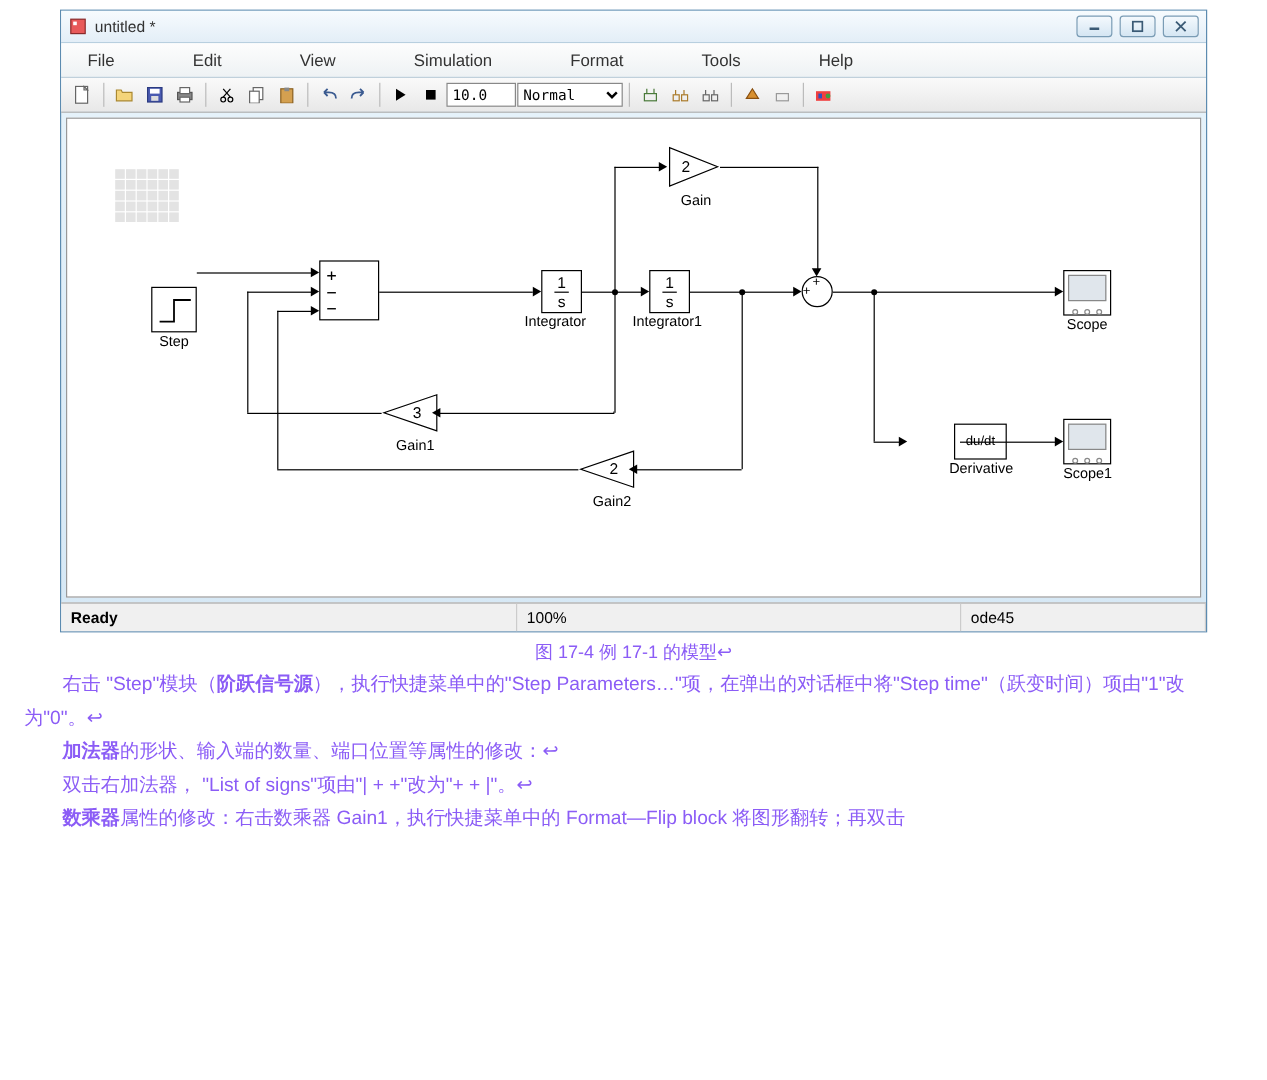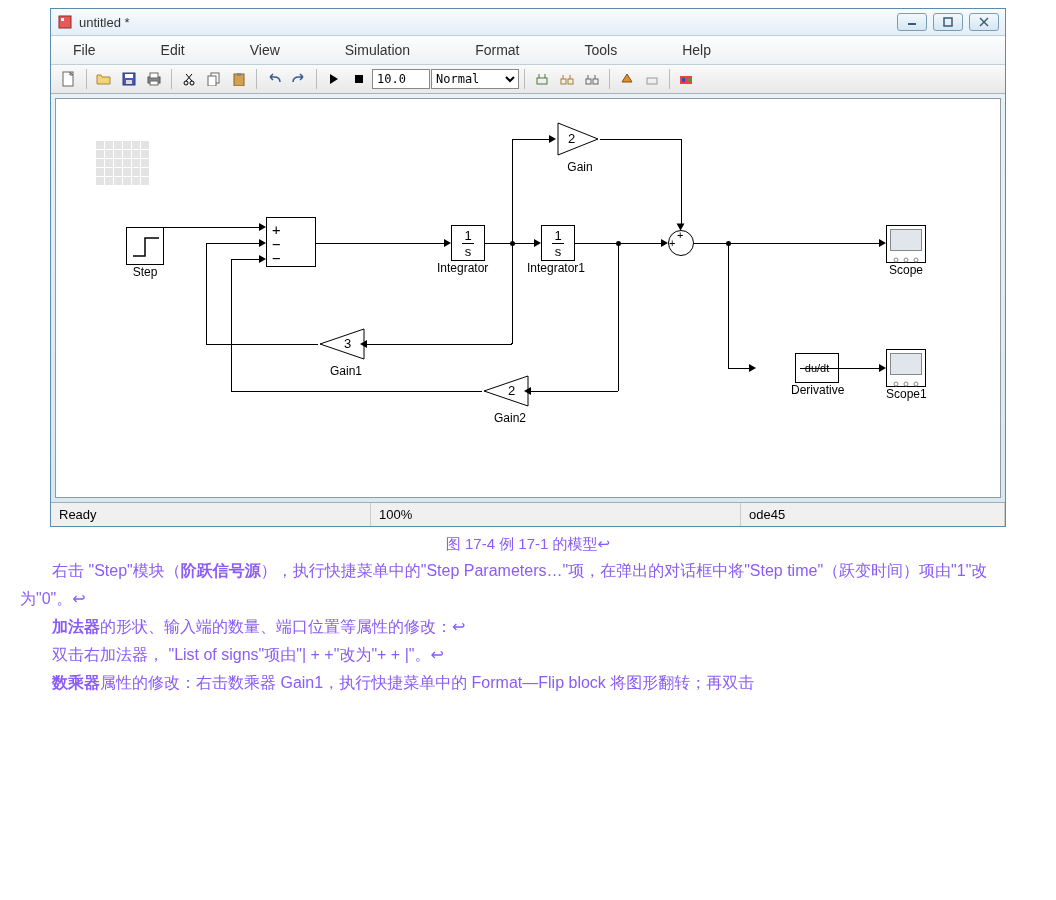--- a/index.html
+++ b/index.html
@@ -15,21 +15,21 @@
 .toolbar { display: flex; align-items: center; padding: 3px 6px; background: linear-gradient(to bottom, #fafafa, #e8e8e8); border-bottom: 1px solid #b0b0b0; gap: 1px; }
 .tb-btn { width: 24px; height: 22px; display: flex; align-items: center; justify-content: center; border: 1px solid transparent; cursor: pointer; font-size: 14px; }
 .tb-sep { width: 1px; height: 20px; background: #bbb; margin: 0 4px; }
 .tb-input { width: 58px; height: 20px; border: 1px solid #888; font-size: 12px; padding: 0 4px; background: #fff; font-family: monospace; }
 .tb-select { width: 88px; height: 20px; border: 1px solid #888; font-size: 12px; background: #fff; font-family: monospace; }
 .canvas { background: #fff; height: 400px; position: relative; margin: 4px; border: 1px solid #999; overflow: hidden; }
 .block { position: absolute; }
 .block-label { font-size: 12px; text-align: center; font-family: Arial, sans-serif; }
 .statusbar { display: flex; background: #f0f0f0; border-top: 1px solid #aaa; }
 .status-cell { padding: 4px 8px; font-size: 13px; border-right: 1px solid #ccc; }
-.status-cell:nth-child(1) { width: 320px; }
+.status-cell:nth-child(1) { width: 380px; font-weight: bold; }
 .status-cell:nth-child(2) { width: 370px; }
 .status-cell:nth-child(3) { flex: 1; }
 .doc-text { margin: 4px 20px 0 20px; font-size: 16px; line-height: 1.75; color: #8b5cf6; }
 .caption { text-align: center; font-size: 15px; margin-top: 4px; }
 .para { text-indent: 2em; }
 
 
 .step-box { width: 38px; height: 38px; border: 1px solid #000; background: #fff; position: relative; }
 .sum-box { width: 50px; height: 50px; border: 1px solid #000; background: #fff; position: relative; font-size: 16px; }
 .sum-sign { position: absolute; font-size: 14px; font-family: monospace; }
@@ -232,21 +232,21 @@
         <div></div>
         <div></div>
       <div></div>
         <div></div>
         <div></div>
         <div></div>
         <div></div>
         <div></div>
     </div>
 
-    <div class="block" style="left:70px; top:128px;">
+    <div class="block" style="left:70px; top:140px;">
       <div class="step-box">
         <svg width="38" height="38">
             <path d="M6 28 L18 28 L18 10 L32 10" fill="none" stroke="#000" stroke-width="1.5"></path>
           </svg>
       </div>
       <div class="block-label">Step</div>
     </div>
 
     <div class="block" style="left:210px; top:118px;">
       <div class="sum-box">

